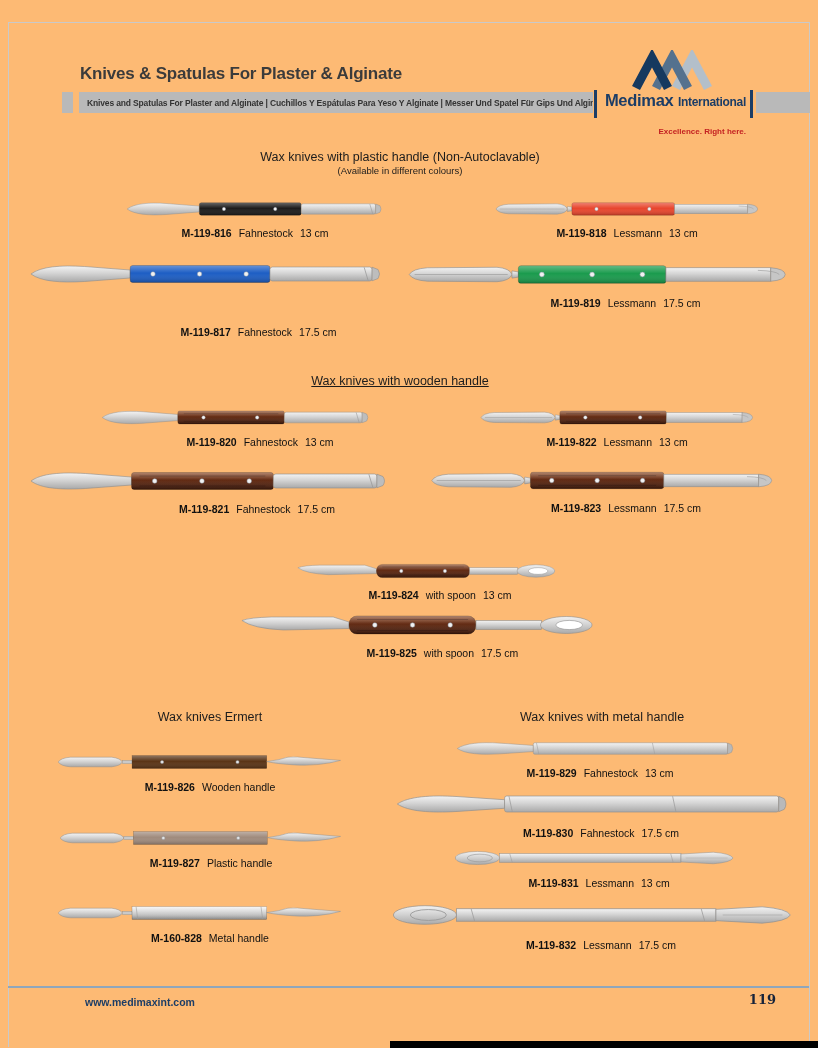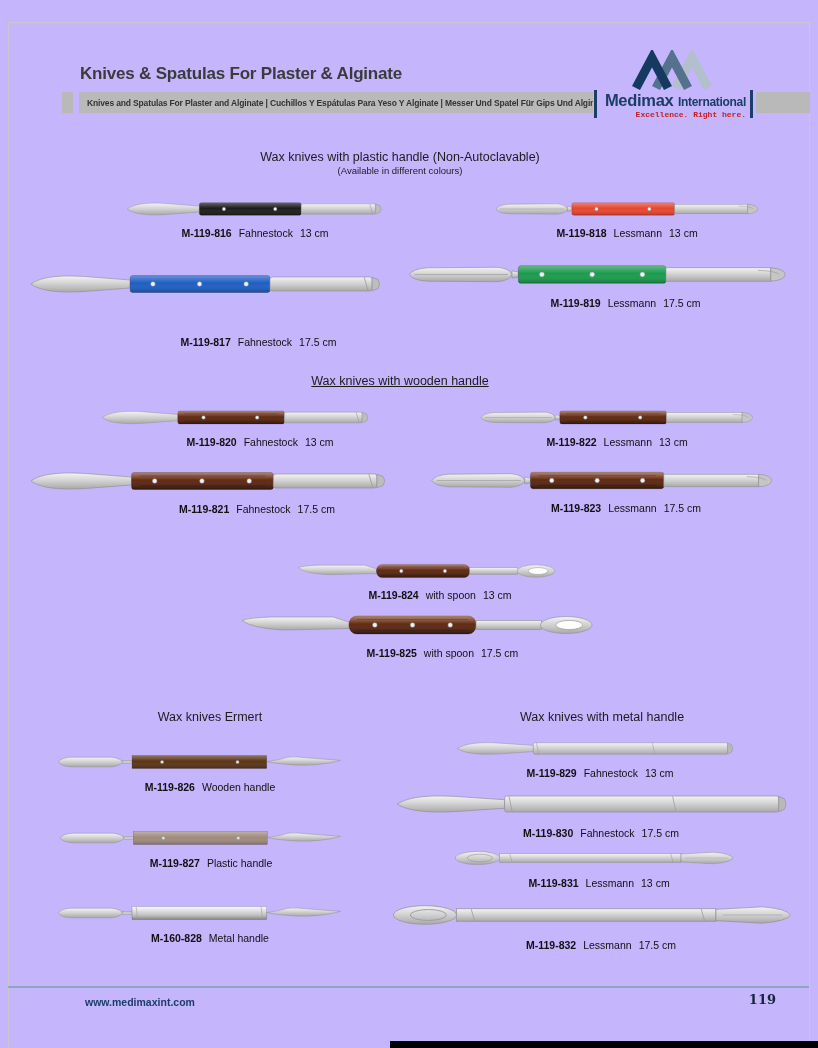--- a/index.html
+++ b/index.html
@@ -1,33 +1,33 @@
 <!DOCTYPE html>
 <html><head>
 <meta charset="utf-8">
 <style>
   html,body{margin:0;padding:0;background:#fff;}
-  .page{position:relative;width:818px;height:1048px;background:#c4b5fd;overflow:hidden;
+  .page{position:relative;width:818px;height:1048px;background:#fdba74;overflow:hidden;
         font-family:"Liberation Sans",sans-serif;color:#222;}
   .page-border{position:absolute;left:8px;top:22px;width:800px;height:1024px;
                border:1px solid #c9c9c9;border-bottom:none;}
   
   .hdr-title{position:absolute;left:80px;top:64px;font-size:17px;font-weight:bold;
              color:#3b3b3b;letter-spacing:-0.2px;}
   .hdr-bar-sq{position:absolute;left:62px;top:92px;width:11px;height:21px;background:#b9b9b9;}
   .hdr-bar{position:absolute;left:79px;top:92px;width:514px;height:21px;background:#b9b9b9;
            display:flex;align-items:center;padding:0 0 0 8px;box-sizing:border-box;overflow:hidden;}
   .hdr-bar span{font-size:8.5px;font-weight:bold;color:#333;white-space:nowrap;letter-spacing:-0.15px;}
   .brand-vbar{position:absolute;top:90px;width:3px;height:28px;background:#1c3d66;}
   .brand-grayblock{position:absolute;left:756px;top:92px;width:54px;height:21px;background:#b9b9b9;}
   .brand-mark{position:absolute;left:628px;top:50px;width:84px;height:40px;}
   .brand-text{position:absolute;left:598px;top:92px;width:148px;text-align:right;line-height:1;}
   .brand-name{font-size:16.5px;font-weight:bold;color:#1c3d66;letter-spacing:-0.3px;}
   .brand-suffix{font-size:12px;font-weight:bold;color:#1c3d66;letter-spacing:-0.3px;}
-  .brand-tagline{display:block;margin-top:2px;font-size:8px;font-weight:bold;color:#c42222;font-family:Liberation Mono, monospace;}
+  .brand-tagline{display:block;margin-top:19px;font-size:8px;font-weight:bold;color:#c42222;}
   
   .sec-title{position:absolute;text-align:center;font-size:12.5px;color:#1c1c1c;}
   .sec-sub{position:absolute;text-align:center;font-size:9.5px;color:#1c1c1c;}
   .card{position:absolute;display:flex;flex-direction:column;align-items:center;gap:7px;}
   .knife{width:100%;}
   .knife svg{display:block;width:100%;height:100%;}
   .caption{font-size:10.5px;color:#111;white-space:nowrap;}
   .caption .code{font-weight:bold;}
   .caption .pname{margin-left:7px;}
   .caption .psize{margin-left:7px;}
@@ -133,21 +133,21 @@
           <circle cx="210" cy="15" r="2.3" fill="#f2f2f2" stroke="#8a97a5" stroke-width="0.5"></circle>
           <rect x="244" y="8.5" width="98" height="13" fill="url(#m1)" stroke="#8e8e8e" stroke-width="0.6"></rect>
           <path d="M342,8.5 Q355,9.5 355.5,15 Q355,20.5 342,21.5 Z" fill="#c6c6c6" stroke="#8e8e8e" stroke-width="0.6"></path>
           <path d="M330,11 Q347,11.5 350,15" stroke="#9a9a9a" fill="none" stroke-width="0.6"></path>
         </svg>
       </div>
     <div class="caption">
       <span class="code">M-119-818</span><span class="pname">Lessmann</span><span class="psize">13 cm</span>
     </div>
   </div>
-  <div class="card" style="left:28px;top:269px;width:357px;gap:37px;">
+  <div class="card" style="left:28px;top:259px;width:357px;gap:37px;">
     <div class="knife" style="height:30px;">
         <svg viewBox="0 0 360 30" preserveAspectRatio="none">
           <defs>
     <linearGradient id="m2" x1="0" y1="0" x2="0" y2="1">
       <stop offset="0" stop-color="#f3f3f3"></stop>
               <stop offset="0.45" stop-color="#d4d4d4"></stop>
               <stop offset="1" stop-color="#a9a9a9"></stop>
     </linearGradient>
     <linearGradient id="w2" x1="0" y1="0" x2="0" y2="1">
       <stop offset="0" stop-color="#8a4a28"></stop>

